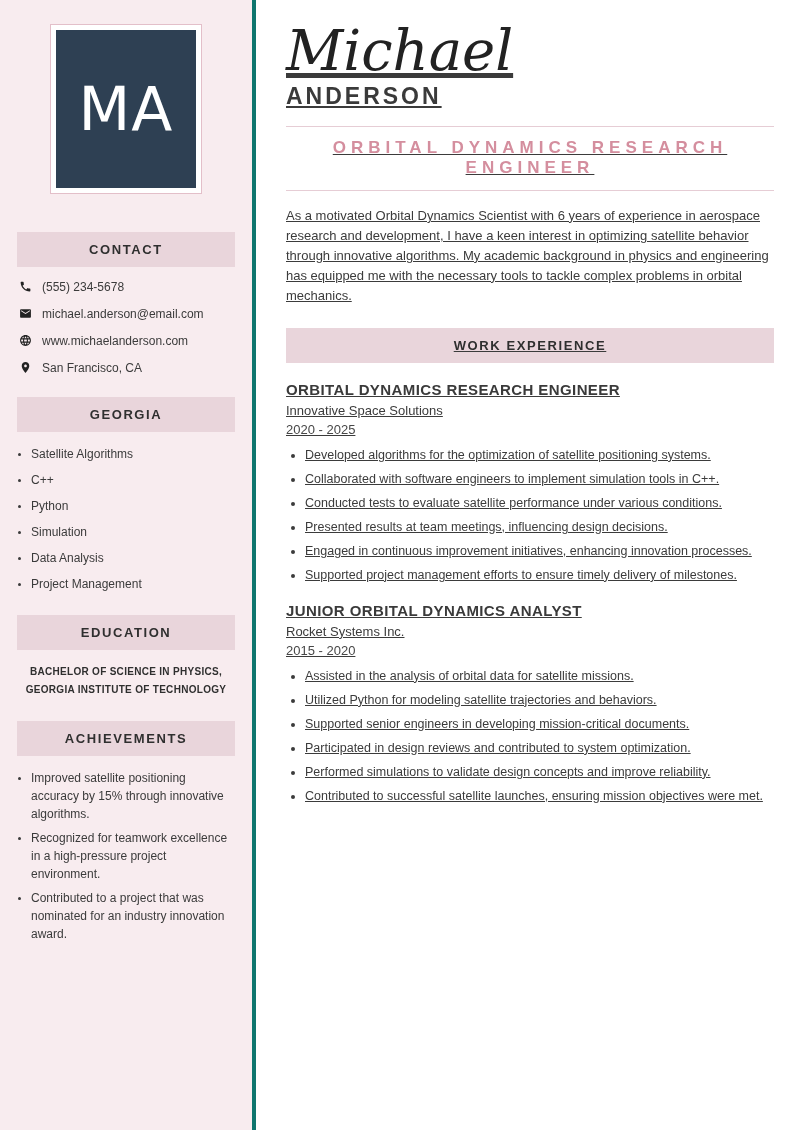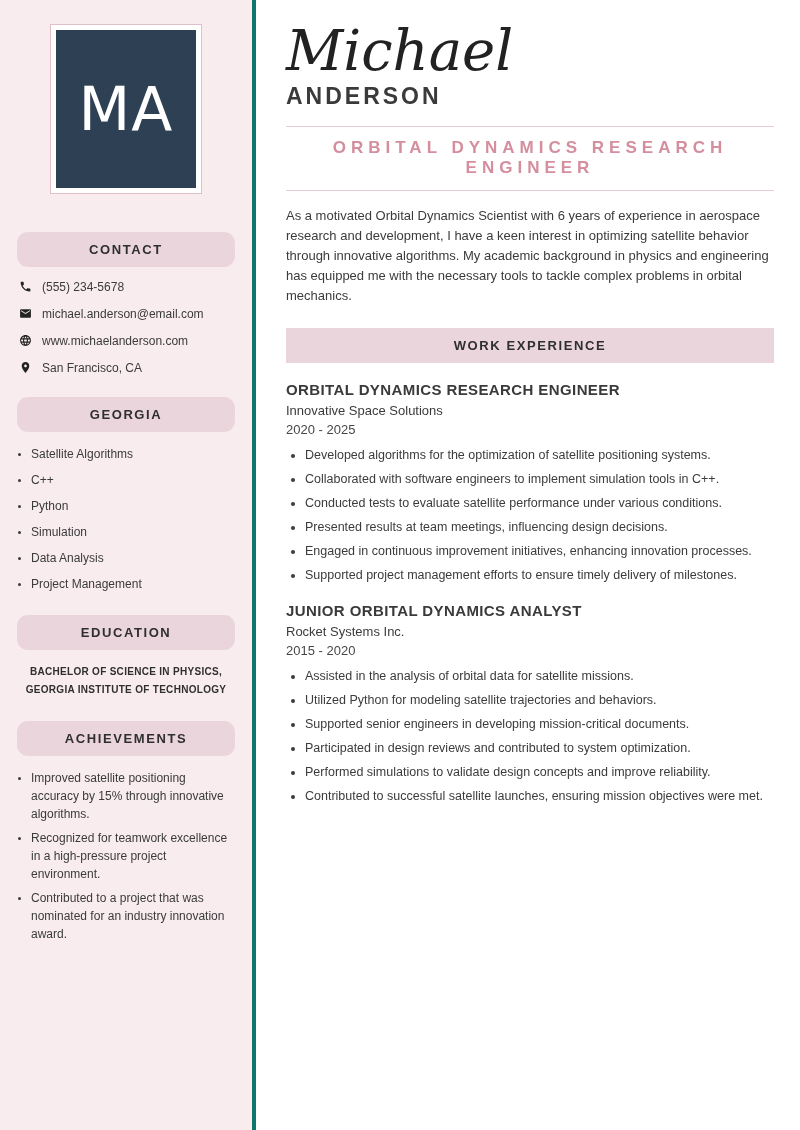--- a/index.html
+++ b/index.html
@@ -30,40 +30,40 @@
   }
   .monogram-box{
     width:140px;height:158px;background:var(--navy);color:#ffffff;
     display:flex;align-items:center;justify-content:center;
     font-size:60px;letter-spacing:1px;font-family:"DejaVu Sans",sans-serif;
   }
   .side-section{margin-bottom:22px;}
   .side-header{
     background:var(--bar-bg);color:var(--heading);
     font-size:13px;font-weight:bold;letter-spacing:1.6px;
-    text-align:center;padding:10px 4px;margin:0 0 13px;border-radius:11px;
+    text-align:center;padding:10px 4px;margin:0 0 13px;
   }
   .contact-list{list-style:none;margin:0;padding:0 0 0 2px;}
   .contact-item{
     display:flex;align-items:flex-start;gap:10px;
     font-size:12px;color:var(--text);margin-bottom:13px;
   }
   .cicon{width:13px;height:13px;flex:0 0 13px;color:#222222;display:inline-flex;}
   .cicon svg{width:13px;height:13px;fill:currentColor;}
   .side-list{margin:0;padding:0 0 0 14px;}
   .side-list li{font-size:12px;line-height:18px;margin-bottom:8px;}
   .side-list li::marker{font-size:10px;}
   .degree{
     font-size:10px;font-weight:bold;text-align:center;
     line-height:18px;letter-spacing:.3px;color:var(--heading);margin:0 0 0;
   }
   .ach-list li{margin-bottom:6px;}
 
   
-  .main{flex:1;padding:22px 26px 45px 30px;}
+  .main{flex:1;padding:22px 26px 45px 30px;text-decoration:underline;}
   .first-name{
     font-family:"DejaVu Serif",serif;font-style:italic;font-weight:400;
     font-size:56px;line-height:1.05;color:#222222;margin:0;
   }
   .last-name{
     font-size:23px;font-weight:bold;letter-spacing:3px;color:#3a3a3a;margin-top:2px;
   }
   .title-block{
     border-top:1px solid var(--rule);border-bottom:1px solid var(--rule);
     margin-top:16px;padding:11px 0 12px;text-align:center;

